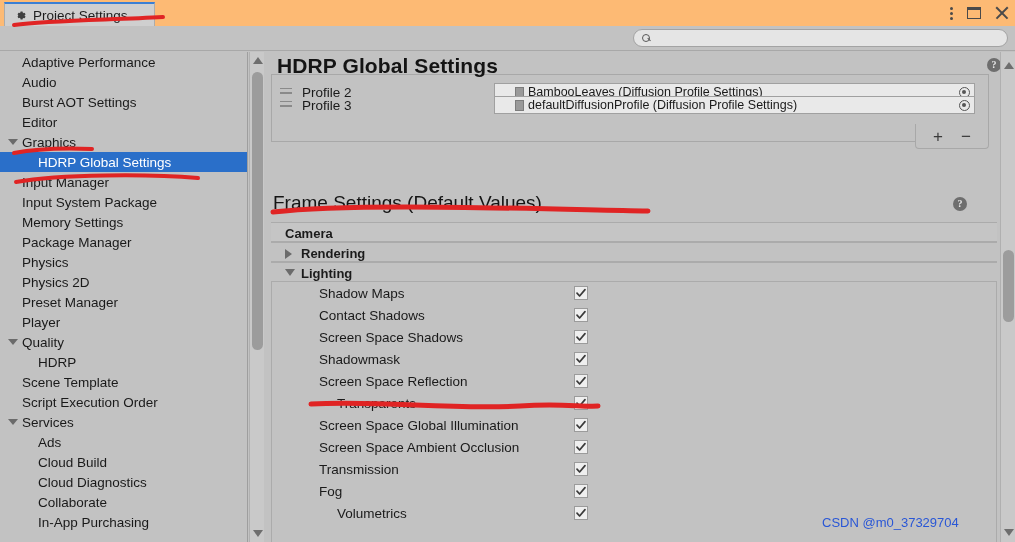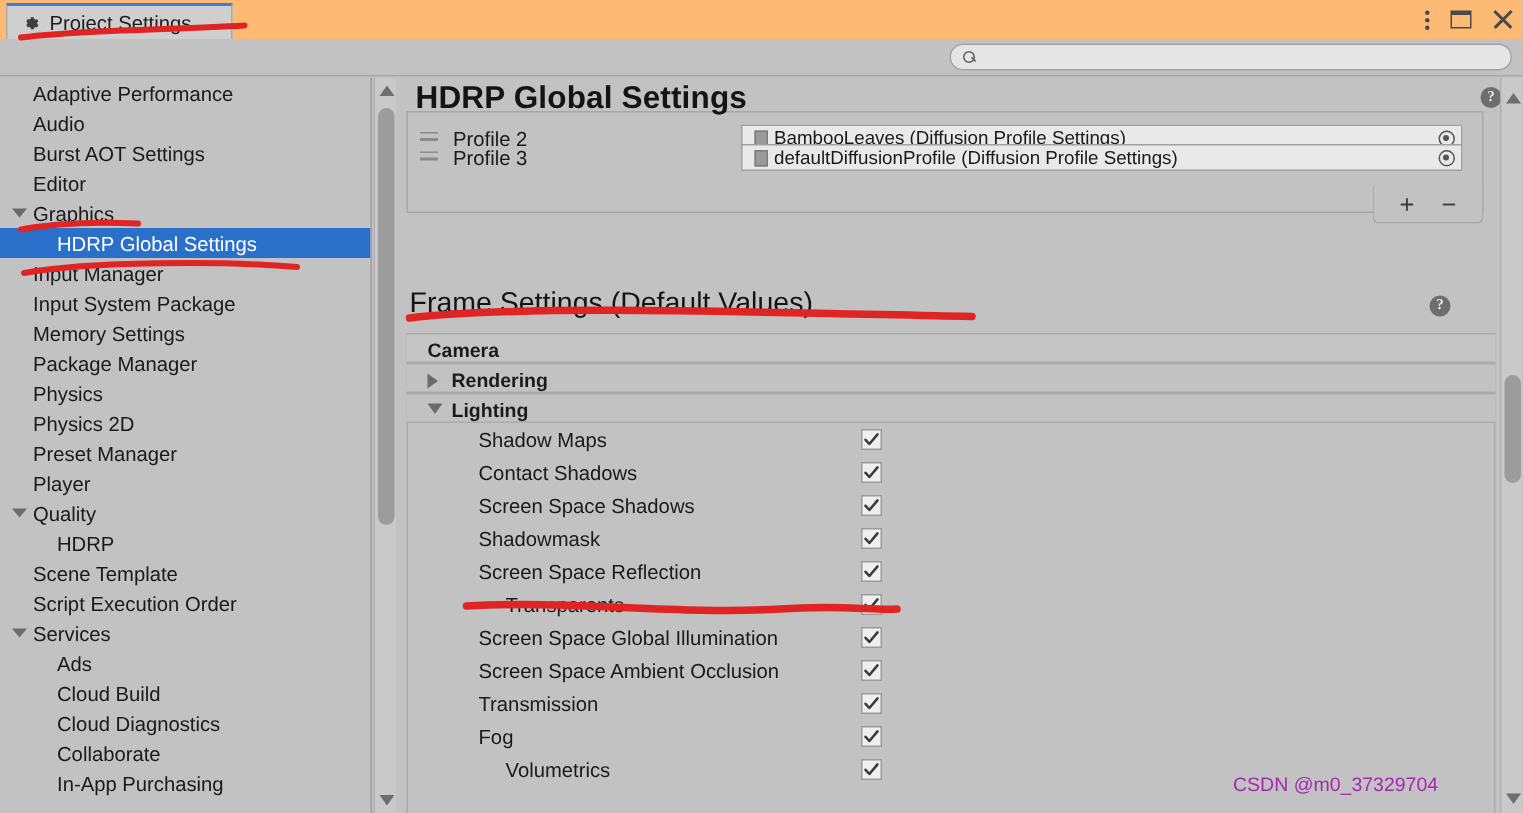--- a/index.html
+++ b/index.html
@@ -144,21 +144,21 @@
   }
   .drag-handle i {
     display: block; width: 12px; height: 1.5px; background: #8a8a8a; margin-bottom: 3px;
   }
   .profile-label {
     position: absolute; left: 30px; font-size: 13.5px; color: #1a1a1a;
   }
   .obj-field {
     position: absolute; left: 222px; width: 481px; height: 18px;
     background: #e9e9e9; border: 1px solid #a0a0a0;
-    display: flex; align-items: center; padding-left: 8px;
+    display: flex; align-items: center; padding-left: 20px;
     font-size: 12.5px; color: #1a1a1a;
   }
   .obj-thumb {
     width: 9px; height: 11px; background: #9a9a9a;
     border: 1px solid #7c7c7c; margin-right: 4px; flex: none;
   }
   .obj-picker {
     position: absolute; right: 4px; width: 11px; height: 11px;
     border: 1.4px solid #555; border-radius: 50%;
   }
@@ -236,21 +236,21 @@
     background: #9c9c9c; border-radius: 6px;
   }
 
   
   .annot { position: absolute; pointer-events: none; }
   .annot svg { display: block; overflow: visible; }
 
   
   .watermark {
     position: absolute; left: 822px; top: 515px;
-    font-size: 13px; color: #a21caf;
+    font-size: 13px; color: #1d4ed8;
     opacity: .92;
   }
 </style>
 </head>
 <body>
 
 <div id="app">
 
   <div class="titlebar">
     <div class="tab">

